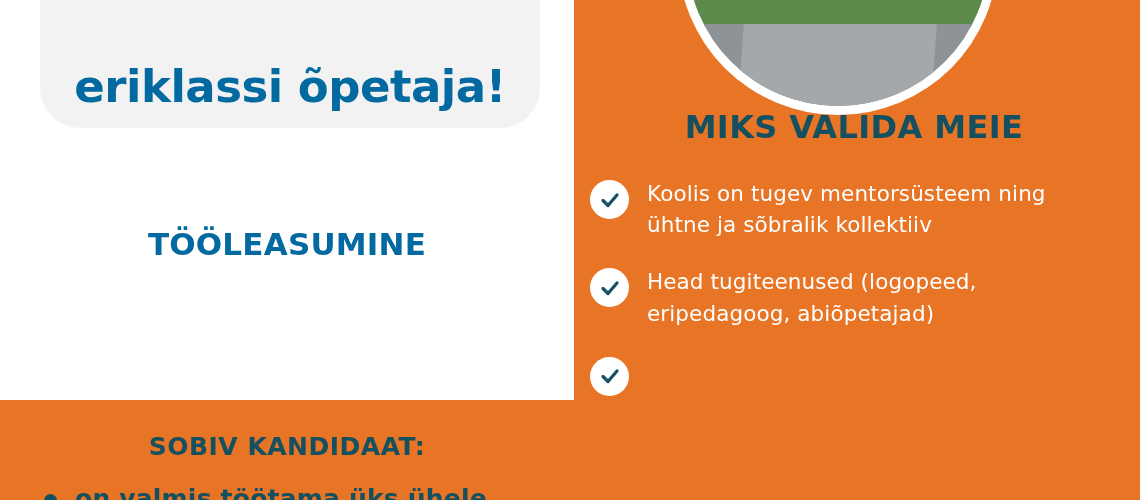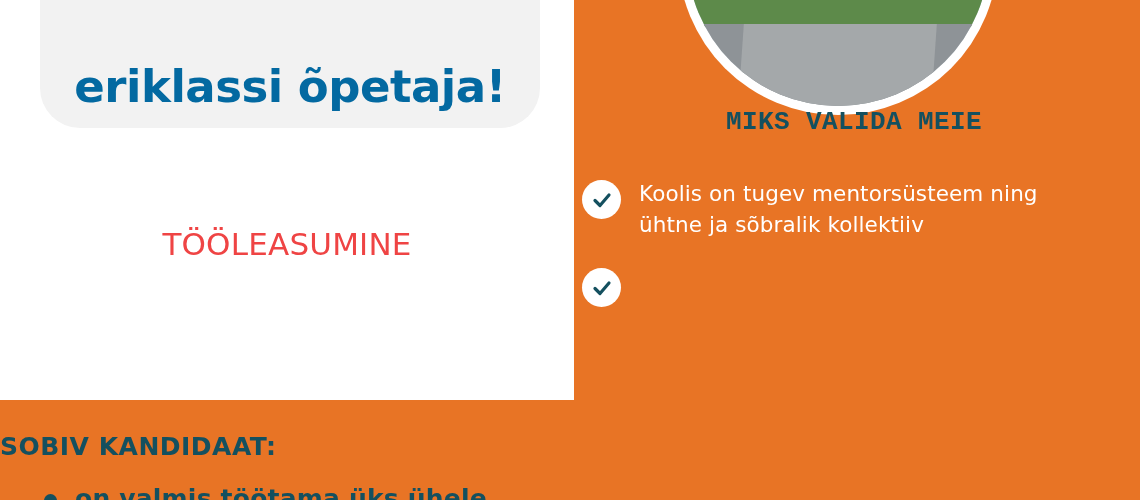--- a/index.html
+++ b/index.html
@@ -54,42 +54,42 @@
     white-space: nowrap;
     line-height: 1.05;
   }
 
   .start-block {
     position: absolute;
     left: 0;
     top: 222px;
     width: 574px;
     text-align: center;
-    color: #ef4444;
-    font-weight: 400;
+    color: #0369a1;
+    font-weight: 700;
     font-size: 31px;
     line-height: 1.42;
     letter-spacing: 0.2px;
   }
 
   
   .left-orange-band {
     position: absolute;
     left: 0;
     top: 400px;
     width: 574px;
     height: 100px;
     background: #e87425;
   }
   .candidate-title {
     position: absolute;
     left: 0;
     top: 432px;
     width: 574px;
-    text-align: left;
+    text-align: center;
     color: #14505f;
     font-weight: 700;
     font-size: 25px;
     letter-spacing: 0.5px;
   }
   .candidate-first-line {
     position: absolute;
     left: 75px;
     top: 484px;
     width: 470px;
@@ -183,38 +183,37 @@
   }
 
   .why-title {
     position: absolute;
     left: 20px;
     top: 104px;
     width: 520px;
     text-align: center;
     color: #14505f;
     font-weight: 700;
-    font-size: 26px;
+    font-size: 32px;
     line-height: 1.45;
     letter-spacing: 0.4px;
-    font-family: Liberation Mono, monospace;
   }
 
   .benefits {
     position: absolute;
     left: 0;
     top: 178px;
     width: 566px;
   }
   .benefit {
     position: relative;
     display: flex;
     align-items: flex-start;
     margin-bottom: 26px;
-    padding-left: 8px;
+    padding-left: 16px;
   }
   .check-badge {
     flex: 0 0 auto;
     width: 39px;
     height: 39px;
     border-radius: 50%;
     background: #ffffff;
     display: flex;
     align-items: center;
     justify-content: center;
@@ -275,20 +274,28 @@
 
       <div class="benefit">
         <div class="check-badge">
           <svg width="22" height="22" viewBox="0 0 22 22" aria-hidden="true">
             <path d="M4 11.5 L9 16.5 L18 6" fill="none" stroke="#14505f" stroke-width="3.2" stroke-linecap="round" stroke-linejoin="round"></path>
           </svg>
         </div>
         <div class="benefit-text">Koolis on tugev mentorsüsteem ning ühtne ja sõbralik kollektiiv</div>
       </div>
 
+      <div class="benefit">
+        <div class="check-badge">
+          <svg width="22" height="22" viewBox="0 0 22 22" aria-hidden="true">
+            <path d="M4 11.5 L9 16.5 L18 6" fill="none" stroke="#14505f" stroke-width="3.2" stroke-linecap="round" stroke-linejoin="round"></path>
+          </svg>
+        </div>
+        <div class="benefit-text">Head tugiteenused (logopeed, eripedagoog, abiõpetajad)</div>
+      </div>
 
       <div class="benefit">
         <div class="check-badge">
           <svg width="22" height="22" viewBox="0 0 22 22" aria-hidden="true">
             <path d="M4 11.5 L9 16.5 L18 6" fill="none" stroke="#14505f" stroke-width="3.2" stroke-linecap="round" stroke-linejoin="round"></path>
           </svg>
         </div>
       </div>
 
     </div>

